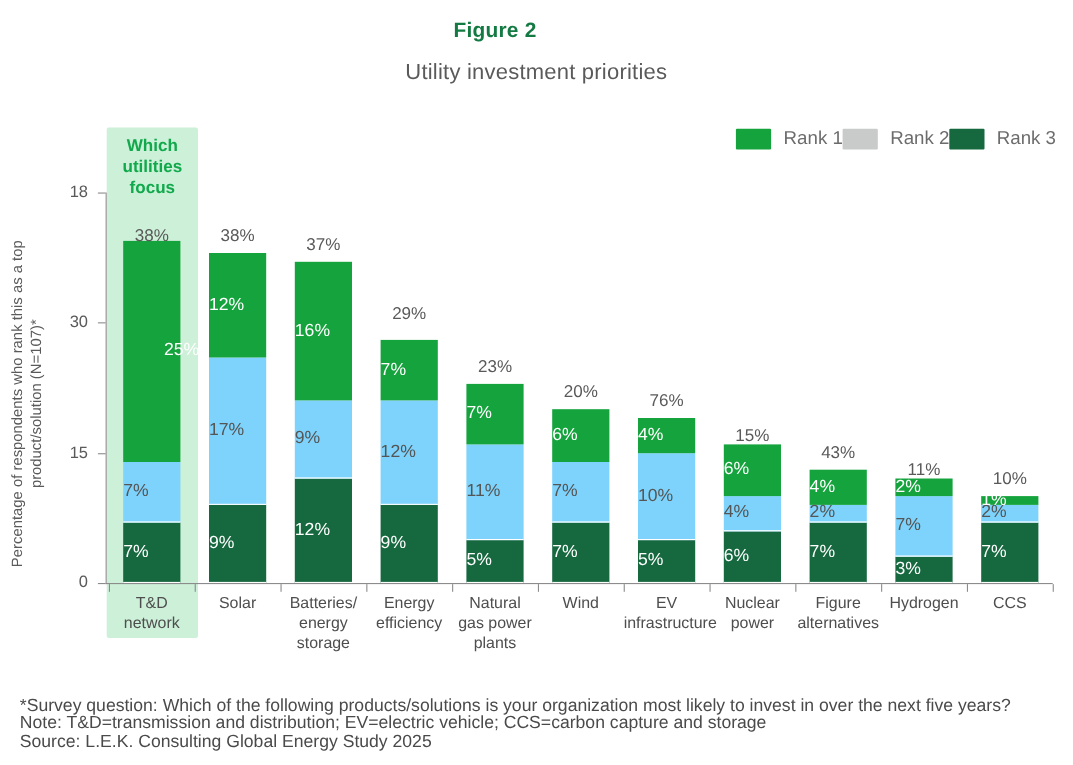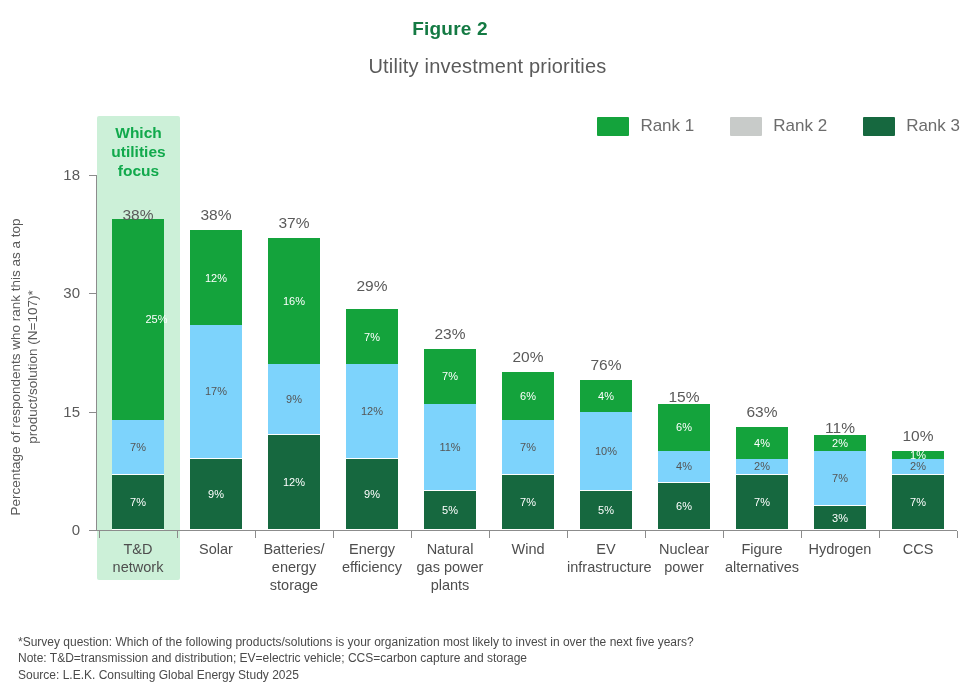--- a/index.html
+++ b/index.html
@@ -37,21 +37,20 @@
     letter-spacing: 0.2px;
   }
 
   
   #legend {
     position: absolute;
     top: 116px;
     right: 15px;
     display: flex;
     align-items: flex-end;
-    gap: 36px;
     padding-left: 31px;
   }
   .legend-item {
     display: flex;
     align-items: center;
     gap: 11px;
   }
   .legend-swatch {
     width: 32px;
     height: 19px;
@@ -152,22 +151,22 @@
     position: absolute;
     bottom: 0;
     width: 100%;
     display: flex;
     flex-direction: column-reverse;
   }
   .seg {
     width: 100%;
     display: flex;
     align-items: center;
-    justify-content: center;
-    font-size: 11px;
+    justify-content: flex-start;
+    font-size: 16px;
     box-sizing: border-box;
     position: relative;
   }
   .seg span {
     white-space: nowrap;
     position: relative;
     z-index: 2;
   }
   .seg.r1 { background: #14a33c; color: #ffffff; }
   .seg.r2 { background: #7dd3fc; color: #555555; }
@@ -187,21 +186,21 @@
     font-size: 14.5px;
     color: #4e4e4e;
     line-height: 18px;
   }
 
   
   #footnotes {
     position: absolute;
     left: 18px;
     bottom: 12px;
-    font-size: 12px;
+    font-size: 16px;
     color: #4a4a4a;
     line-height: 16.5px;
   }
 </style>
 </head>
 <body>
 
 <div id="figure-title">Figure 2</div>
 <div id="chart-subtitle">Utility investment priorities</div>
 
@@ -359,21 +358,21 @@
         <div class="seg r3 sep" style="height: 55.2222px;">
           <span>7%</span>
         </div>
         <div class="seg r2 sep" style="height: 15.7778px;">
           <span>2%</span>
         </div>
         <div class="seg r1" style="height: 31.5556px;">
           <span>4%</span>
         </div>
       </div>
-      <div class="bar-total" style="bottom: 108.556px;">63%</div>
+      <div class="bar-total" style="bottom: 108.556px;">43%</div>
     </div>
     <div class="bar-group" style="left: 717px; width: 52px; height: 355px;">
       <div class="bar-stack">
         <div class="seg r3 sep" style="height: 23.6667px;">
           <span>3%</span>
         </div>
         <div class="seg r2 sep" style="height: 55.2222px;">
           <span>7%</span>
         </div>
         <div class="seg r1" style="height: 15.7778px;">

